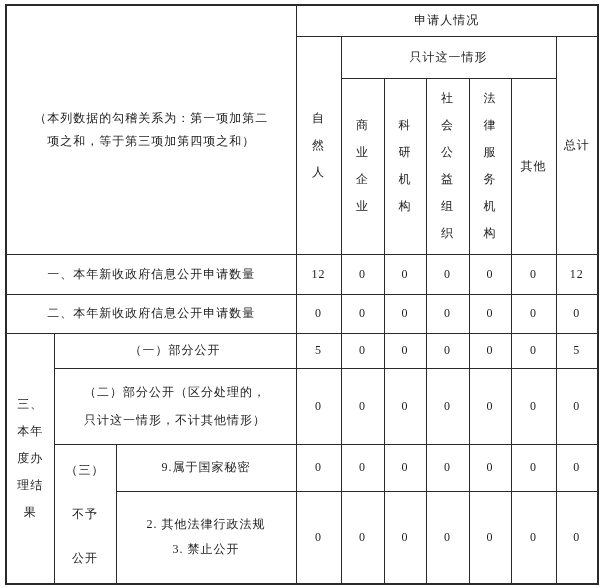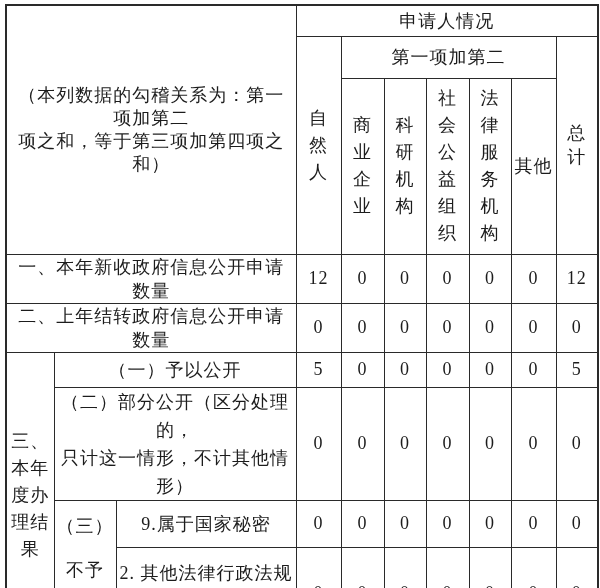--- a/index.html
+++ b/index.html
@@ -19,21 +19,21 @@
     table-layout: fixed;
     width: 592px;
     margin: 4px 0 0 5px;
     border: 2px solid #2a2a2a;
   }
   table.report td {
     border: 1px solid #2a2a2a;
     text-align: center;
     vertical-align: middle;
     padding: 0 2px;
-    font-size: 18px;
+    font-size: 12px;
     letter-spacing: 1px;
     overflow: hidden;
   }
   .lines { white-space: pre-line; }
   .note {
     font-size: 13px;
     line-height: 23px;
     letter-spacing: 0.5px;
     font-family: Liberation Serif, serif;
   }
@@ -53,21 +53,21 @@
     line-height: 44px;
     font-size: 13px;
   }
   .two-line {
     white-space: pre-line;
     line-height: 28px;
     margin-top: 41px;
   }
   .gap-lines {
     white-space: pre-line;
-    line-height: 40px;
+    line-height: 25px;
   }
   .num {
     font-size: 12px;
     letter-spacing: 0;
     font-family: Liberation Serif, serif;
   }
 </style>
 </head>
 <body>
 
@@ -89,21 +89,21 @@
     <tr style="height:31px">
       <td colspan="3" rowspan="3" class="note lines">（本列数据的勾稽关系为：第一项加第二
 项之和，等于第三项加第四项之和）</td>
       <td colspan="7" class="hdr">申请人情况</td>
     </tr>
 
     <tr style="height:42px">
       <td rowspan="2" class="vchars">自
 然
 人</td>
-      <td colspan="5" class="hdr">第一项加第二</td>
+      <td colspan="5" class="hdr">只计这一情形</td>
       <td rowspan="2" class="hdr">总计</td>
     </tr>
 
     <tr style="height:176px">
       <td class="vchars">商
 业
 企
 业</td>
       <td class="vchars">科
 研
@@ -129,37 +129,37 @@
       <td class="num">12</td>
       <td class="num">0</td>
       <td class="num">0</td>
       <td class="num">0</td>
       <td class="num">0</td>
       <td class="num">0</td>
       <td class="num">12</td>
     </tr>
 
     <tr style="height:39px">
-      <td colspan="3">二、上年结转政府信息公开申请数量</td>
+      <td colspan="3">二、本年新收政府信息公开申请数量</td>
       <td class="num">0</td>
       <td class="num">0</td>
       <td class="num">0</td>
       <td class="num">0</td>
       <td class="num">0</td>
       <td class="num">0</td>
       <td class="num">0</td>
     </tr>
 
     <tr style="height:35px">
       <td rowspan="4" class="sec-label">三、
 本年
 度办
 理结
 果</td>
-      <td colspan="2">（一）予以公开</td>
+      <td colspan="2">（一）部分公开</td>
       <td class="num">5</td>
       <td class="num">0</td>
       <td class="num">0</td>
       <td class="num">0</td>
       <td class="num">0</td>
       <td class="num">0</td>
       <td class="num">5</td>
     </tr>
 
     <tr style="height:76px">

